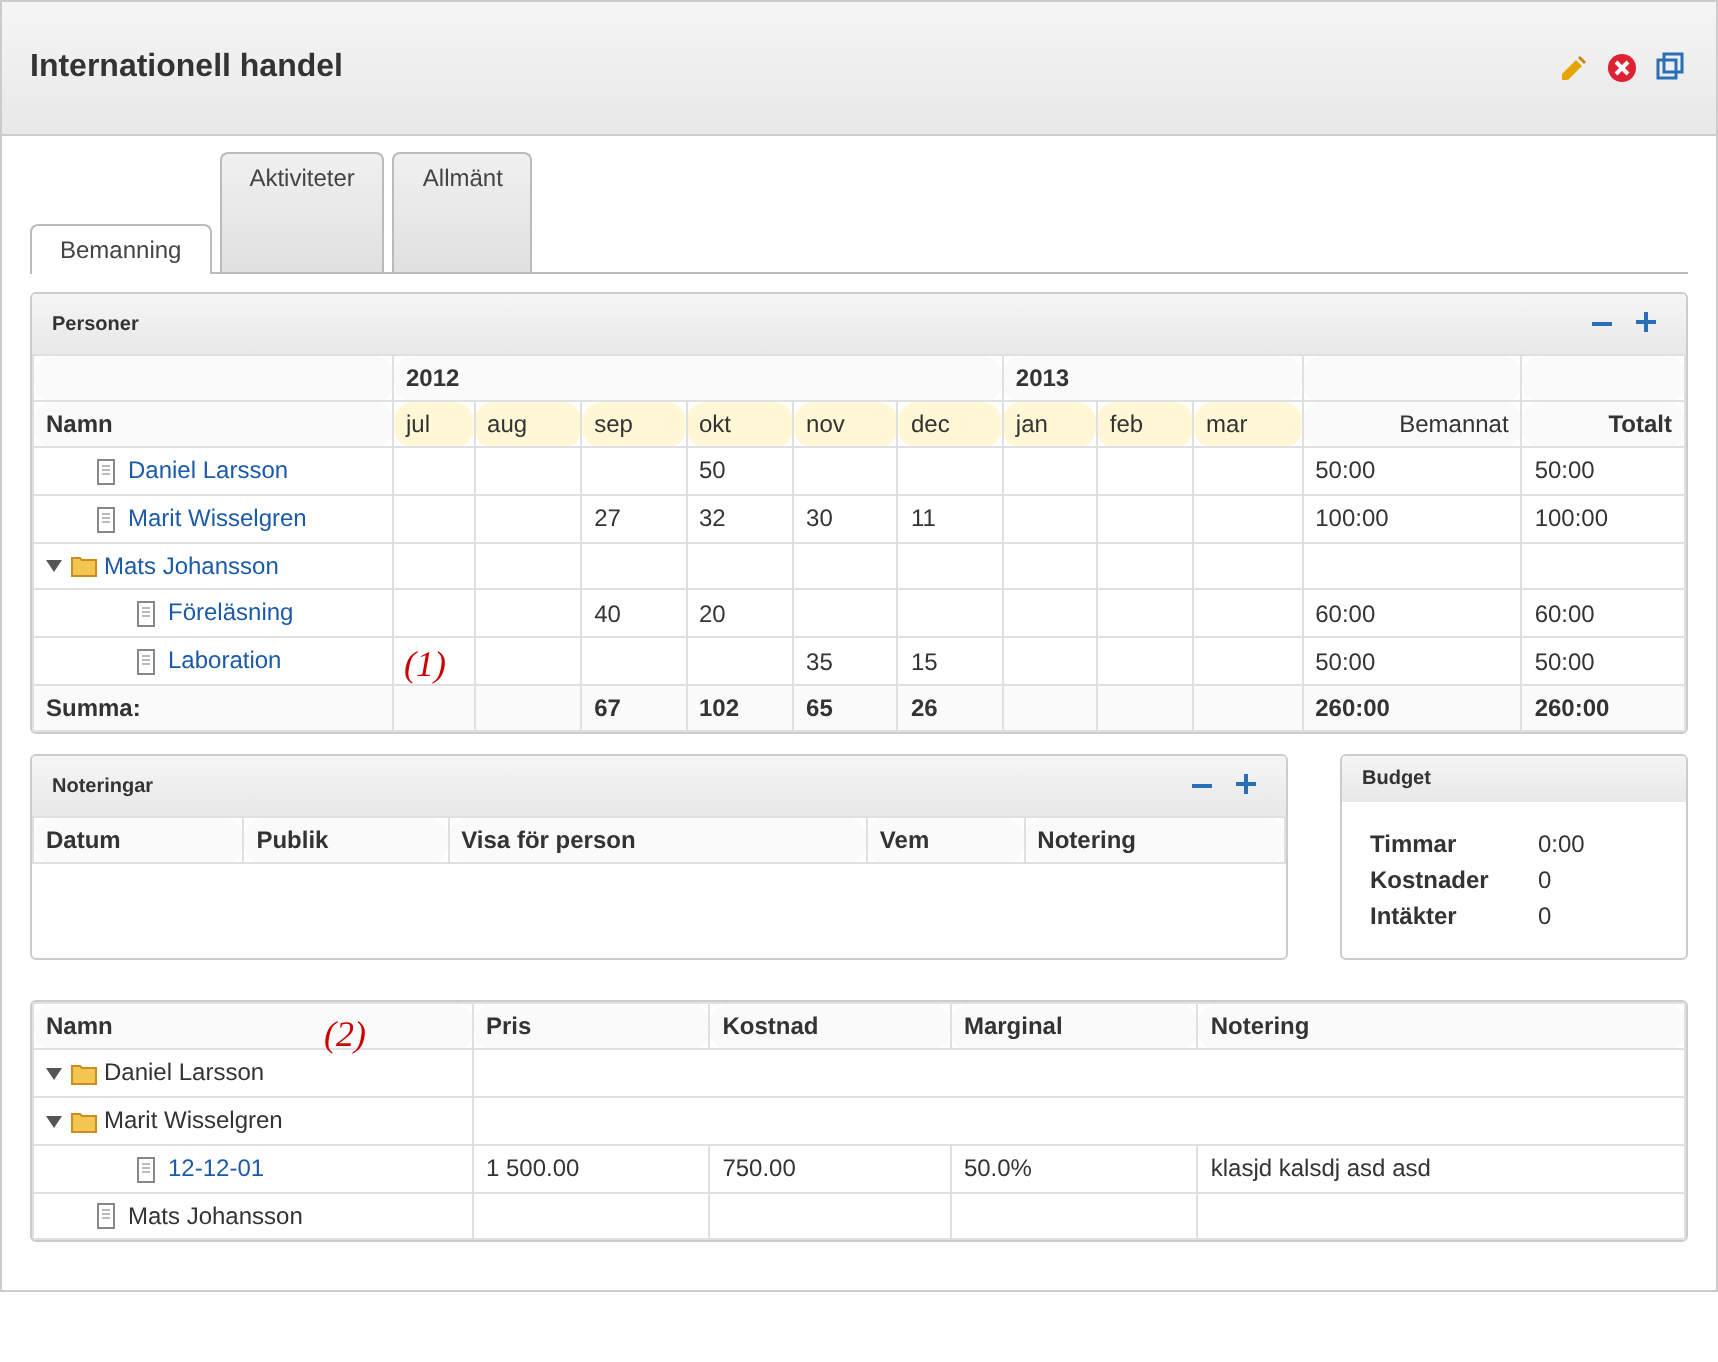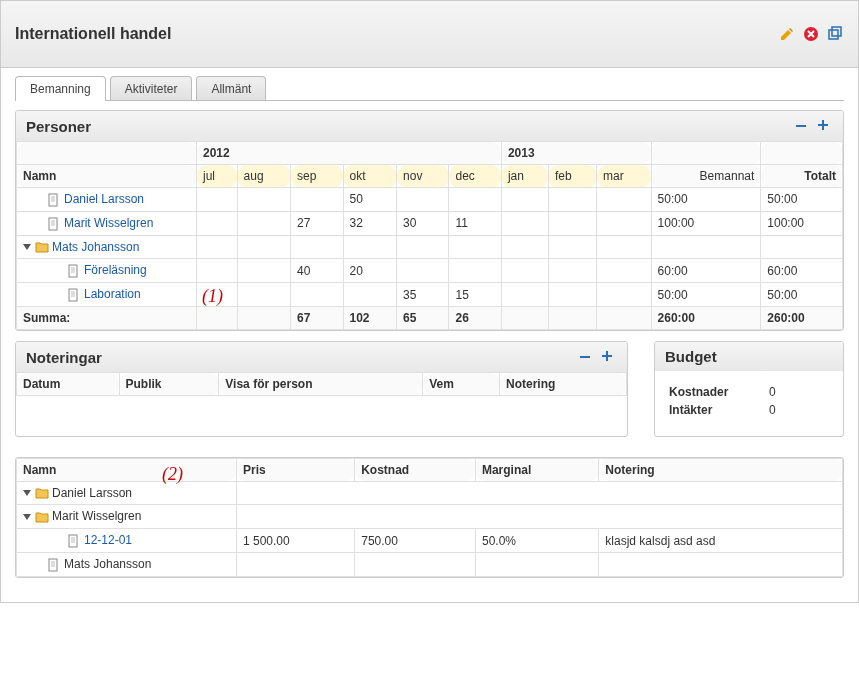--- a/index.html
+++ b/index.html
@@ -4,44 +4,44 @@
 <style>
 * { box-sizing: border-box; margin: 0; padding: 0; }
 body { font-family: Arial, Helvetica, sans-serif; font-size: 12px; color: #333; background: #fff; }
 .page { width: 859px; border: 1px solid #ccc; margin: 0; }
 .page-header { background: linear-gradient(#f5f5f5,#e8e8e8); border-bottom: 1px solid #ccc; padding: 24px 14px; display: flex; align-items: center; }
 .page-title { font-size: 16px; font-weight: bold; color: #333; flex: 1; }
 .hdr-actions { display: flex; gap: 6px; }
 .icon-btn { width: 18px; height: 18px; cursor: pointer; display: inline-flex; align-items: center; justify-content: center; }
 .tabs { display:flex; gap:4px; padding: 8px 14px 0 14px;}
 .tab { padding: 5px 14px; background: linear-gradient(#f0f0f0,#e0e0e0); border:1px solid #bbb; border-bottom:none; border-radius:4px 4px 0 0; cursor:pointer; color:#444; font-size:12px;}
-.tab.active { background: #fff; font-weight:normal; position:relative; z-index:2;}
+.tab.active { background: #fff; font-weight:normal; position:relative; z-index:2;margin-top:36px;}
 .tab.active::after{content:'';position:absolute;left:0;right:0;bottom:-1px;height:2px;background:#fff;}
 .tabs-border{border-bottom:1px solid #bbb;margin:0 14px;position:relative;top:-1px;}
 .body { padding: 8px 14px 14px 14px; }
 .panel { border:1px solid #ccc; border-radius:3px; margin-bottom:10px; overflow:hidden; }
-.panel-hdr { background:linear-gradient(#f5f5f5,#e8e8e8); padding:6px 10px; font-weight:bold; font-size:15px; display:flex; align-items:center;}
+.panel-hdr { background:linear-gradient(#f5f5f5,#e8e8e8); padding:6px 10px; font-weight:bold; font-size:10px; display:flex; align-items:center;}
 .panel-hdr .title{flex:1;}
 .panel-tools{display:flex;gap:4px;}
 .table{width:100%;border-collapse:collapse;font-size:12px;}
 .table th,.table td{border:1px solid #e0e0e0;padding:4px 6px;text-align:left;white-space:nowrap;}
 .table th{background:#fafafa;font-weight:bold;color:#333;border-radius:10px;}
 .yr-row th{background:#fafafa;font-weight:bold;}
 .month th{background:#fff7d6;font-weight:normal;}
 .num{text-align:right;}
 .name-col{width:180px;}
 .link{color:#1a5aa8;cursor:pointer;}
 .indent-1{padding-left:24px;}
 .indent-2{padding-left:44px;}
 .row-icon{display:inline-block;width:14px;height:14px;vertical-align:middle;margin-right:3px;}
 .tri{display:inline-block;width:0;height:0;border-left:4px solid transparent;border-right:4px solid transparent;border-top:6px solid #555;vertical-align:middle;margin-right:4px;}
 .summa td{font-weight:bold;background:#fafafa;}
 .two-col{display:flex;gap:26px;}
 .two-col .left{flex:1;}
-.two-col .right{width:190px;}
+.two-col .right{width:174px;}
 .budget-body{padding:10px 14px;}
 .budget-row{display:flex;margin:4px 0;font-size:12px;}
 .budget-row .k{flex:1;font-weight:bold;}
 .budget-row .v{width:60px;}
 .annot{position:absolute;color:#c00;font-family:serif;font-size:18px;font-style:italic;pointer-events:none;}
 .rel{position:relative;}
 svg{display:block;}
 </style>
 </head>
 <body>
@@ -261,20 +261,24 @@
               </tr>
             </tbody>
         </table>
       </div>
       <div class="panel right">
         <div class="panel-hdr">
             <span class="title">Budget</span>
           </div>
         <div class="budget-body">
           <div class="budget-row">
+              <span class="k">Timmar</span>
+              <span class="v">0:00</span>
+            </div>
+          <div class="budget-row">
               <span class="k">Kostnader</span>
               <span class="v">0</span>
             </div>
           <div class="budget-row">
               <span class="k">Intäkter</span>
               <span class="v">0</span>
             </div>
         </div>
       </div>
     </div>

